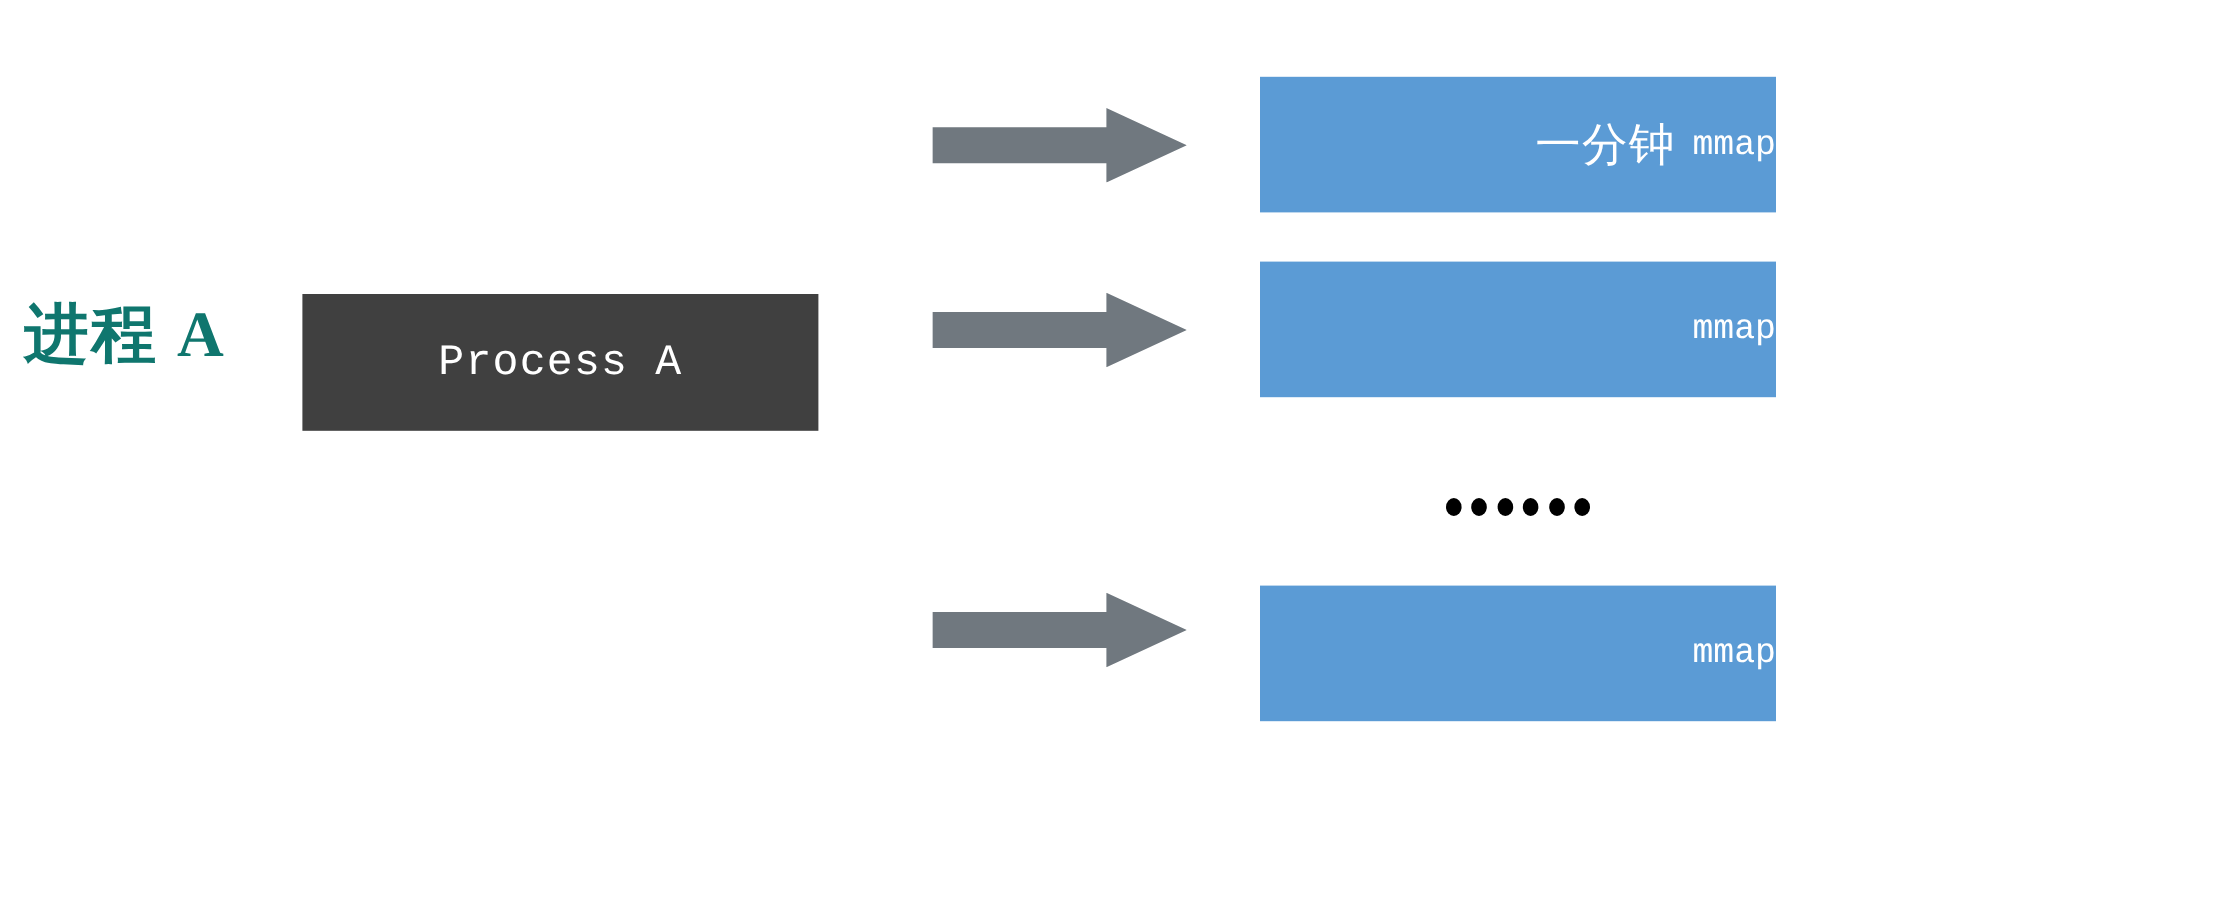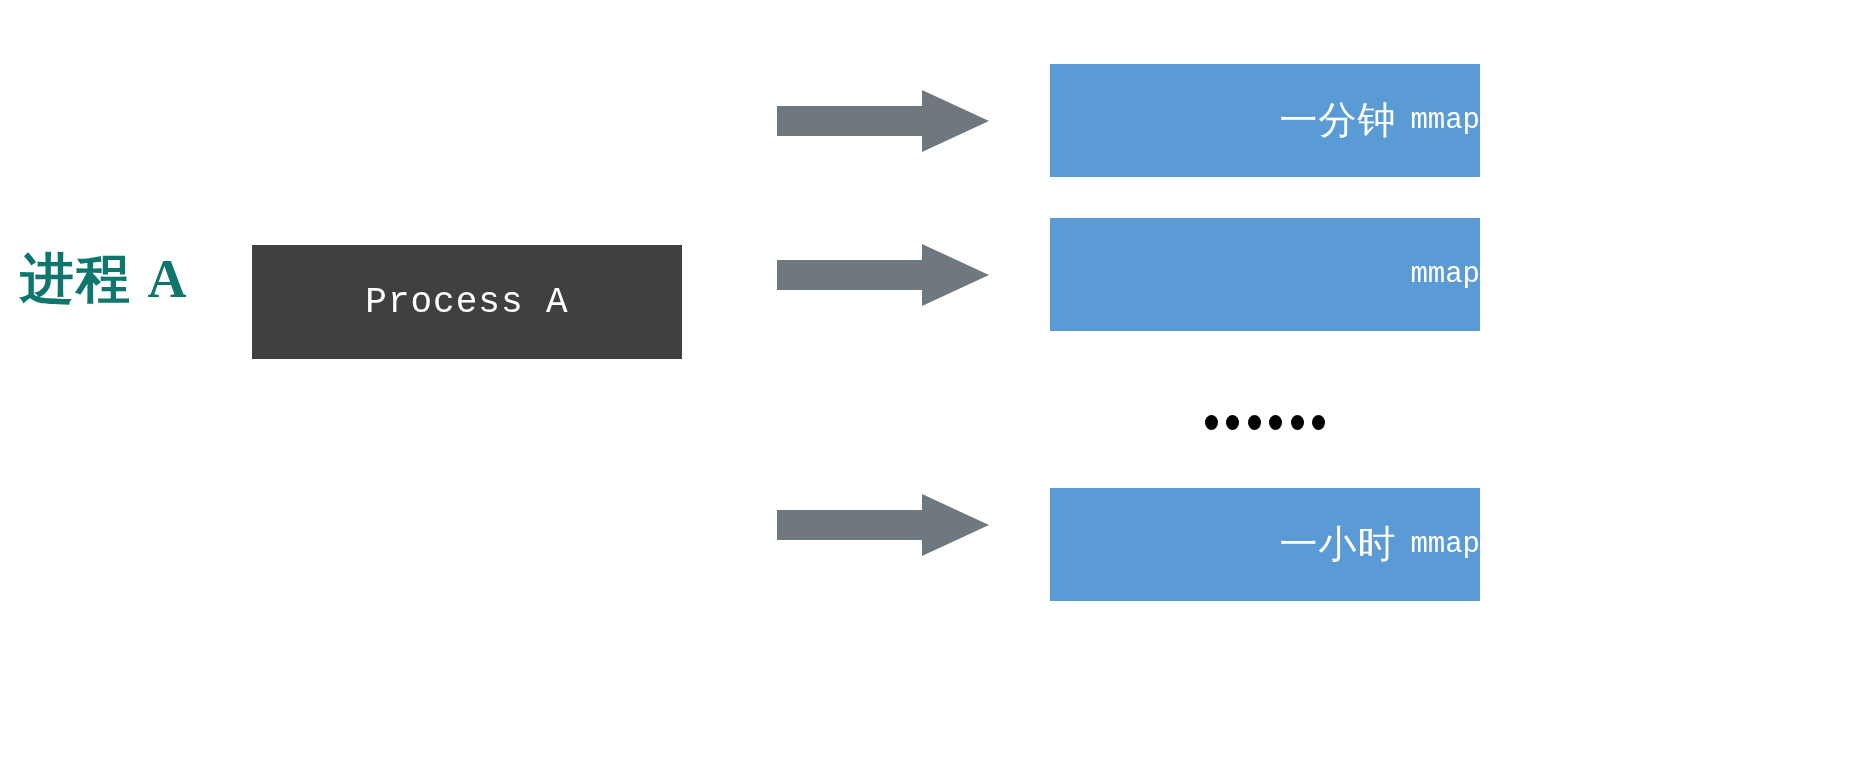--- a/index.html
+++ b/index.html
@@ -153,17 +153,16 @@
   <div class="ellipsis-dots">
     <span class="dot"></span>
     <span class="dot"></span>
     <span class="dot"></span>
     <span class="dot"></span>
     <span class="dot"></span>
     <span class="dot"></span>
   </div>
 
   <div class="node-box mmap-box mmap-box-3">
-    <span class="label-cjk">一小时</span>
     <span class="label-mono">mmap</span>
   </div>
 
 </div>
 
 </body></html>

